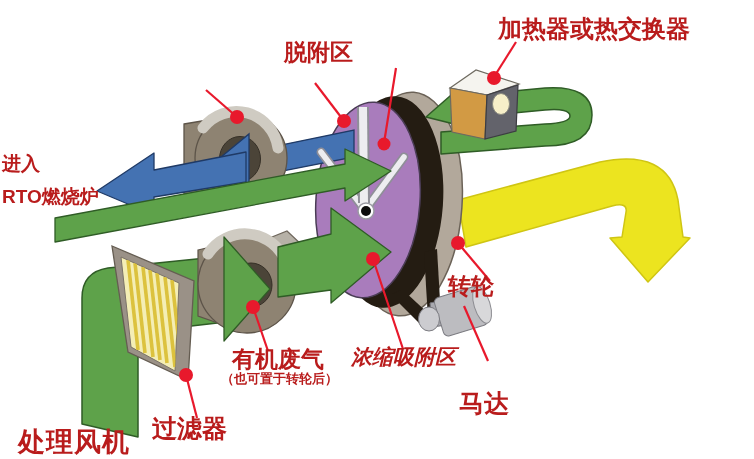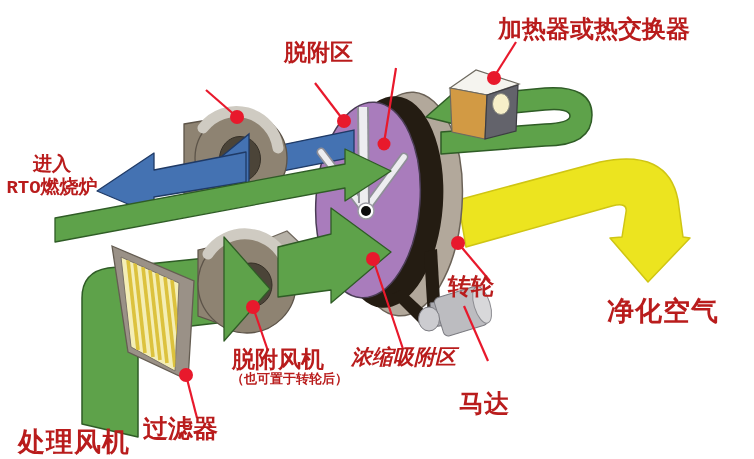--- a/index.html
+++ b/index.html
@@ -7,21 +7,21 @@
          font-family:"Liberation Sans","DejaVu Sans",sans-serif;}
   #diagram-svg{position:absolute;left:0;top:0;}
   .lbl{position:absolute;font-weight:bold;color:#b91c1c;white-space:nowrap;line-height:1.08;}
   .lbl-24{font-size:24px;}
   .lbl-23{font-size:23px;}
   .lbl-21{font-size:21px;font-style:italic;}
   .lbl-25{font-size:25px;}
   .lbl-27{font-size:27px;letter-spacing:1px;}
   .lbl-19{font-size:19px;}
   .lbl-13{font-size:13px;letter-spacing:0;}
-  .center{text-align:center;}
+  .center{}
 </style>
 </head>
 <body>
 
 <div id="stage">
 
 <svg id="diagram-svg" width="754" height="459" viewBox="0 0 754 459" xmlns="http://www.w3.org/2000/svg">
 
   <g>
     <path d="M458,200 L600,162 Q668,148 678,200 L683,237 L690,238 L648,282 L610,238 L622,237 L626,212 Q628,202 612,206 L466,247 Z" fill="#ece41f" stroke="#cfc513" stroke-width="1.5" stroke-linejoin="round"></path>
@@ -148,24 +148,23 @@
     <circle cx="373" cy="259" r="7"></circle>
     <circle cx="253" cy="307" r="7"></circle>
     <circle cx="186" cy="375" r="7"></circle>
   </g>
 </svg>
 
 <div class="lbl lbl-24" style="left:498px;top:16px;">加热器或热交换器</div>
 <div class="lbl lbl-23" style="left:284px;top:40px;">脱附区</div>
 <div class="lbl lbl-19 center" style="left:2px;top:154px;width:100px;">
   <div>进入</div>
-  <div style="margin-top:3px;font-family:Liberation Mono, monospace;">RTO燃烧炉</div>
+  <div style="margin-top:12px;">RTO燃烧炉</div>
 </div>
 <div class="lbl lbl-23" style="left:448px;top:274px;">转轮</div>
 <div class="lbl lbl-25" style="left:459px;top:357px;margin-top:33px;">马达</div>
 <div class="lbl lbl-21" style="left:351px;top:346px;">浓缩吸附区</div>
-<div class="lbl lbl-23" style="left:232px;top:347px;">脱附风机</div>
-<div class="lbl lbl-13" style="left:231px;top:372px;text-align:right;">（也可置于转轮后）</div>
-<div class="lbl lbl-25" style="left:143px;top:415px;text-align:right;">过滤器</div>
+<div class="lbl lbl-23" style="left:232px;top:347px;">有机废气</div>
+<div class="lbl lbl-13" style="left:221px;top:372px;text-align:right;">（也可置于转轮后）</div>
+<div class="lbl lbl-25" style="left:152px;top:415px;text-align:right;">过滤器</div>
 <div class="lbl lbl-27" style="left:18px;top:428px;">处理风机</div>
-<div class="lbl lbl-27" style="left:607px;top:297px;">净化空气</div>
 
 </div>
 
 </body></html>

